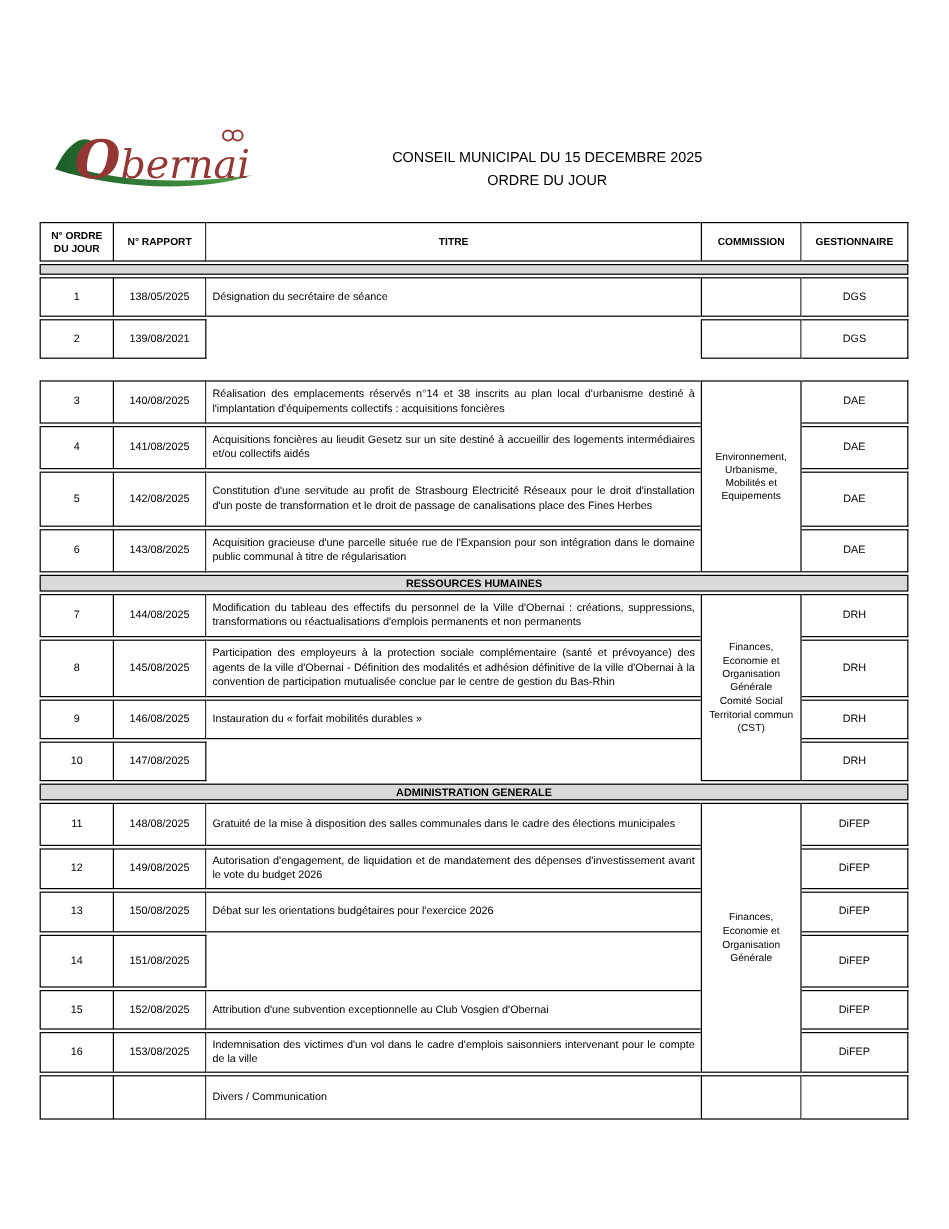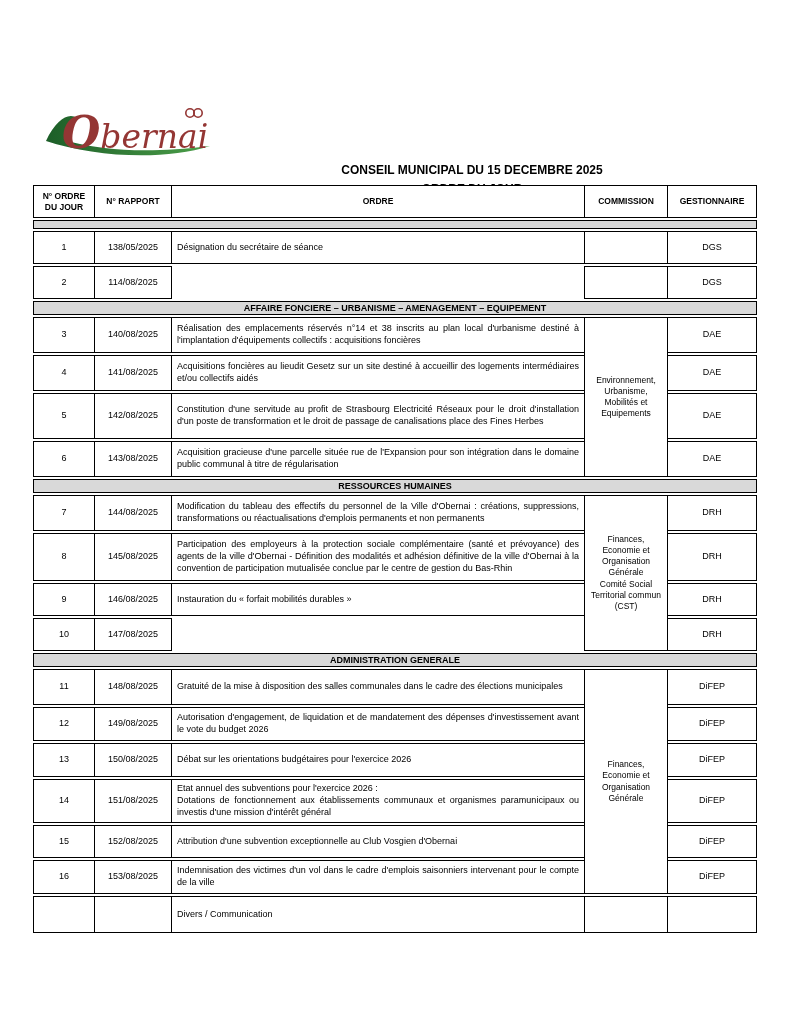--- a/index.html
+++ b/index.html
@@ -4,22 +4,22 @@
 <style>
   html,body { margin:0; padding:0; }
   body {
     width:791px; height:1024px; position:relative;
     background:#ffffff; color:#000;
     font-family:"Liberation Sans", sans-serif;
     overflow:hidden;
   }
   .logo { position:absolute; left:42px; top:103px; }
   .doc-title {
-    position:absolute; left:292px; top:122px; width:360px;
-    text-align:center; font-weight:bold; font-size:12px; line-height:1.6;margin-top:39px;
+    position:absolute; left:276px; top:122px; width:360px;
+    text-align:center; font-weight:normal; font-size:12px; line-height:1.6;
   }
   .agenda-table {
     position:absolute; left:33px; top:185px; width:724px;
     display:grid;
     grid-template-columns:62px 77px 412px 84px 89px;
     grid-template-rows:33px 9px 33px 33px 14px 36px 36px 46px 36px 14px 36px 48px 33px 33px 14px 36px 34px 34px 44px 33px 34px 37px;
     row-gap:2px; column-gap:0;
   }
   .cell {
     border:1px solid #000; background:#fff; box-sizing:border-box;
@@ -68,38 +68,37 @@
 <div class="doc-title">
   <div>CONSEIL MUNICIPAL DU 15 DECEMBRE 2025</div>
   <div>ORDRE DU JOUR</div>
 </div>
 
 <div class="agenda-table">
 
   <div class="cell hdr prewrap c1" style="grid-row:1">N° ORDRE
 DU JOUR</div>
   <div class="cell hdr no-left c2" style="grid-row:1">N° RAPPORT</div>
-  <div class="cell hdr no-lr c3" style="grid-row:1">ORDRE</div>
+  <div class="cell hdr no-lr c3" style="grid-row:1">TITRE</div>
   <div class="cell hdr c4" style="grid-row:1">COMMISSION</div>
   <div class="cell hdr no-left c5" style="grid-row:1">GESTIONNAIRE</div>
 
   <div class="band" style="grid-row:2"></div>
 
   <div class="cell c1" style="grid-row:3">1</div>
   <div class="cell no-left c2" style="grid-row:3">138/05/2025</div>
   <div class="cell titre no-lr c3" style="grid-row:3">Désignation du secrétaire de séance</div>
   <div class="cell c4" style="grid-row:3"></div>
   <div class="cell no-left c5" style="grid-row:3">DGS</div>
 
   <div class="cell c1" style="grid-row:4">2</div>
-  <div class="cell no-left c2" style="grid-row:4">114/08/2025</div>
+  <div class="cell no-left c2" style="grid-row:4">139/08/2021</div>
   <div class="cell c4" style="grid-row:4"></div>
   <div class="cell no-left c5" style="grid-row:4">DGS</div>
 
-  <div class="band" style="grid-row:5">AFFAIRE FONCIERE – URBANISME – AMENAGEMENT – EQUIPEMENT</div>
 
   <div class="cell c1" style="grid-row:6">3</div>
   <div class="cell no-left c2" style="grid-row:6">140/08/2025</div>
   <div class="cell titre no-lr c3" style="grid-row:6">Réalisation des emplacements réservés n°14 et 38 inscrits au plan local d'urbanisme destiné à l'implantation d'équipements collectifs : acquisitions foncières</div>
   <div class="cell no-left c5" style="grid-row:6">DAE</div>
 
   <div class="cell c1" style="grid-row:7">4</div>
   <div class="cell no-left c2" style="grid-row:7">141/08/2025</div>
   <div class="cell titre no-lr c3" style="grid-row:7">Acquisitions foncières au lieudit Gesetz sur un site destiné à accueillir des logements intermédiaires et/ou collectifs aidés</div>
   <div class="cell no-left c5" style="grid-row:7">DAE</div>
@@ -160,22 +159,20 @@
   <div class="cell titre no-lr c3" style="grid-row:17">Autorisation d'engagement, de liquidation et de mandatement des dépenses d'investissement avant le vote du budget 2026</div>
   <div class="cell no-left c5" style="grid-row:17">DiFEP</div>
 
   <div class="cell c1" style="grid-row:18">13</div>
   <div class="cell no-left c2" style="grid-row:18">150/08/2025</div>
   <div class="cell titre no-lr c3" style="grid-row:18">Débat sur les orientations budgétaires pour l'exercice 2026</div>
   <div class="cell no-left c5" style="grid-row:18">DiFEP</div>
 
   <div class="cell c1" style="grid-row:19">14</div>
   <div class="cell no-left c2" style="grid-row:19">151/08/2025</div>
-  <div class="cell titre no-lr prewrap c3" style="grid-row:19">Etat annuel des subventions pour l'exercice 2026 :
-Dotations de fonctionnement aux établissements communaux et organismes paramunicipaux ou investis d'une mission d'intérêt général</div>
   <div class="cell no-left c5" style="grid-row:19">DiFEP</div>
 
   <div class="cell c1" style="grid-row:20">15</div>
   <div class="cell no-left c2" style="grid-row:20">152/08/2025</div>
   <div class="cell titre no-lr c3" style="grid-row:20">Attribution d'une subvention exceptionnelle au Club Vosgien d'Obernai</div>
   <div class="cell no-left c5" style="grid-row:20">DiFEP</div>
 
   <div class="cell c1" style="grid-row:21">16</div>
   <div class="cell no-left c2" style="grid-row:21">153/08/2025</div>
   <div class="cell titre no-lr c3" style="grid-row:21">Indemnisation des victimes d'un vol dans le cadre d'emplois saisonniers intervenant pour le compte de la ville</div>

